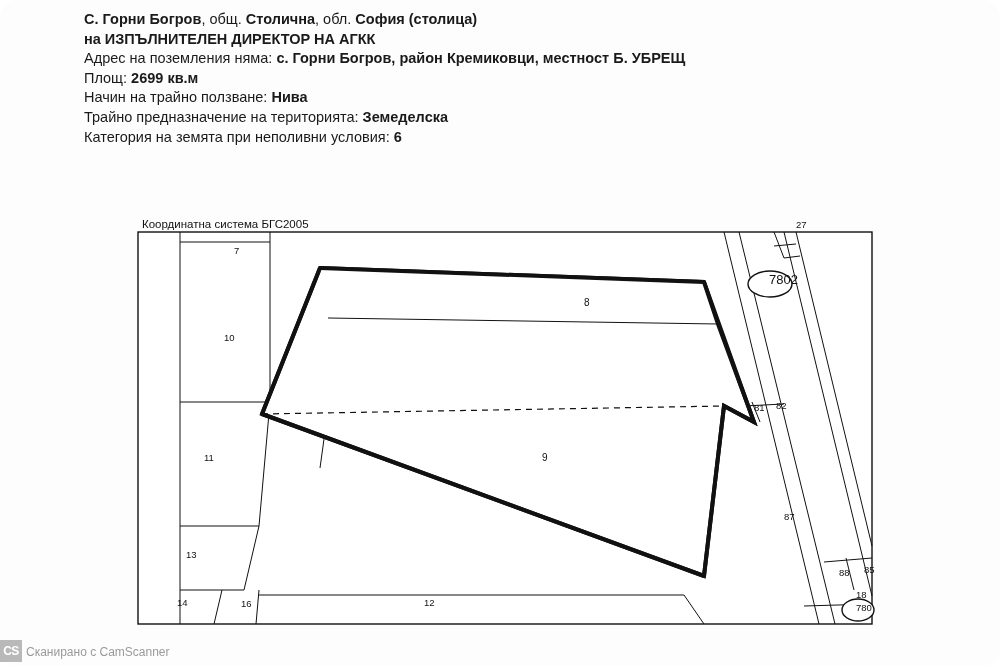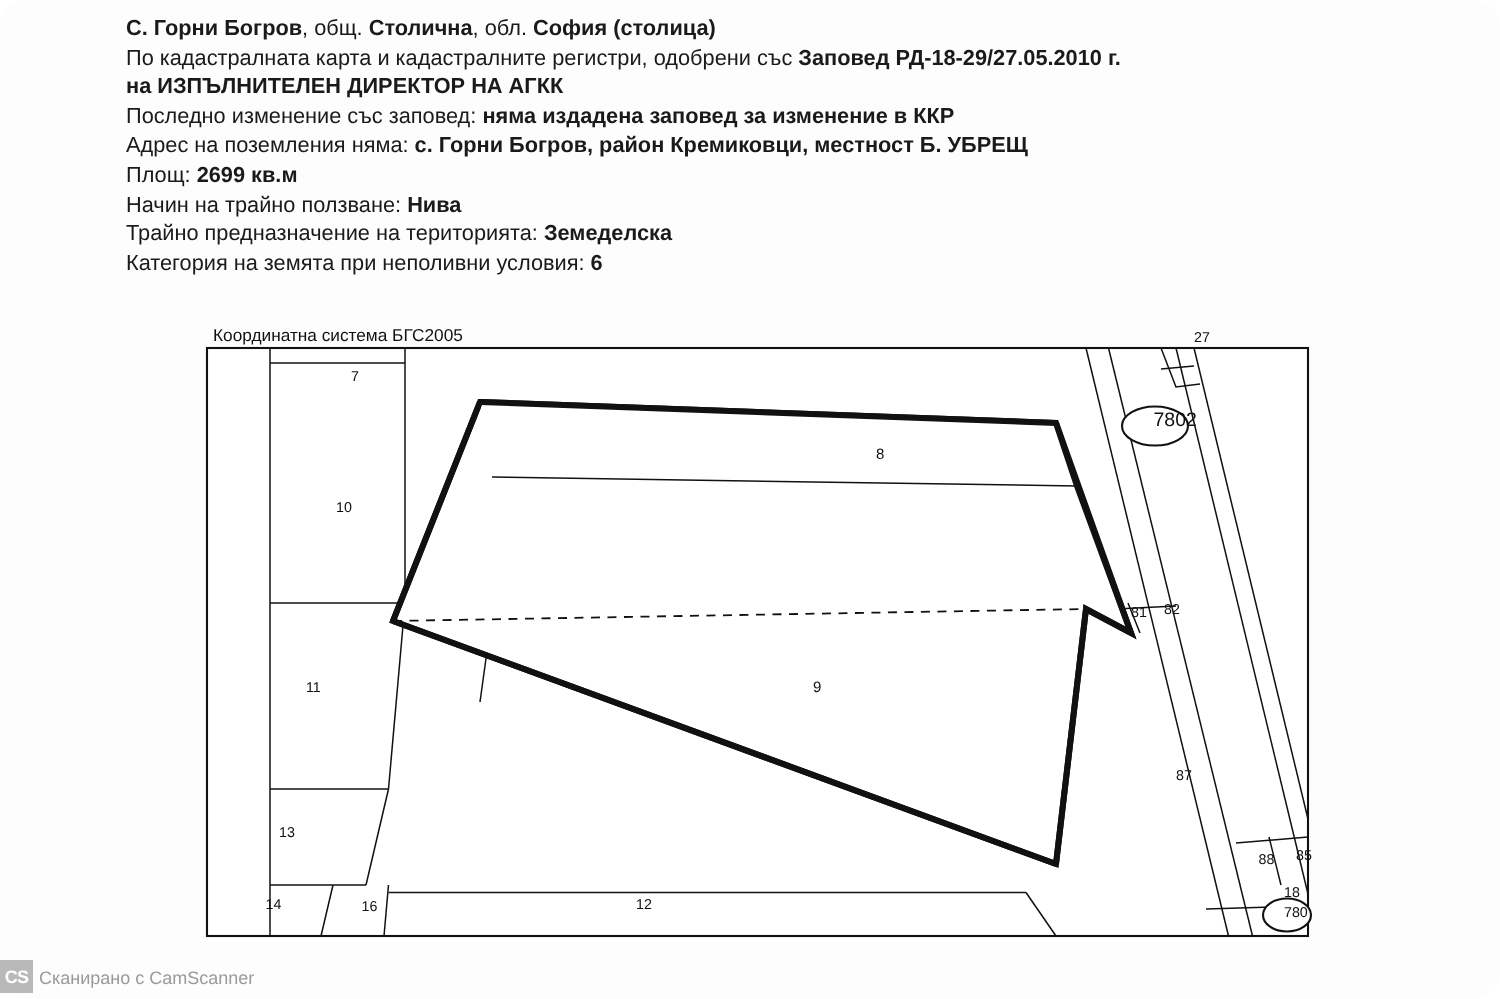--- a/index.html
+++ b/index.html
@@ -86,23 +86,21 @@
     white-space: nowrap;
   }
 </style>
 </head>
 <body>
 
 <div id="page">
 
   <div class="textblock">
     <div class="tline"><span class="b">С. </span><span class="b">Горни Богров</span><span>, общ. </span><span class="b">Столична</span><span>, обл. </span><span class="b">София (столица)</span></div>
-    <div class="tline"><span>По кадастралната карта и кадастралните регистри, одобрени със </span><span class="b">Заповед РД-18-29/27.05.2010 г.</span></div>
     <div class="tline"><span class="b">на ИЗПЪЛНИТЕЛЕН ДИРЕКТОР НА АГКК</span></div>
-    <div class="tline"><span>Последно изменение със заповед: </span><span class="b">няма издадена заповед за изменение в ККР</span></div>
     <div class="tline"><span>Адрес на поземления няма: </span><span class="b">с. Горни Богров, район Кремиковци, местност Б. УБРЕЩ</span></div>
     <div class="tline"><span>Площ: </span><span class="b">2699 кв.м</span></div>
     <div class="tline"><span>Начин на трайно ползване: </span><span class="b">Нива</span></div>
     <div class="tline"><span>Трайно предназначение на територията: </span><span class="b">Земеделска</span></div>
     <div class="tline"><span>Категория на земята при неполивни условия: </span><span class="b">6</span></div>
   </div>
 
   <div id="map-wrap">
     <div id="coord-label">Координатна система БГС2005</div>
 

